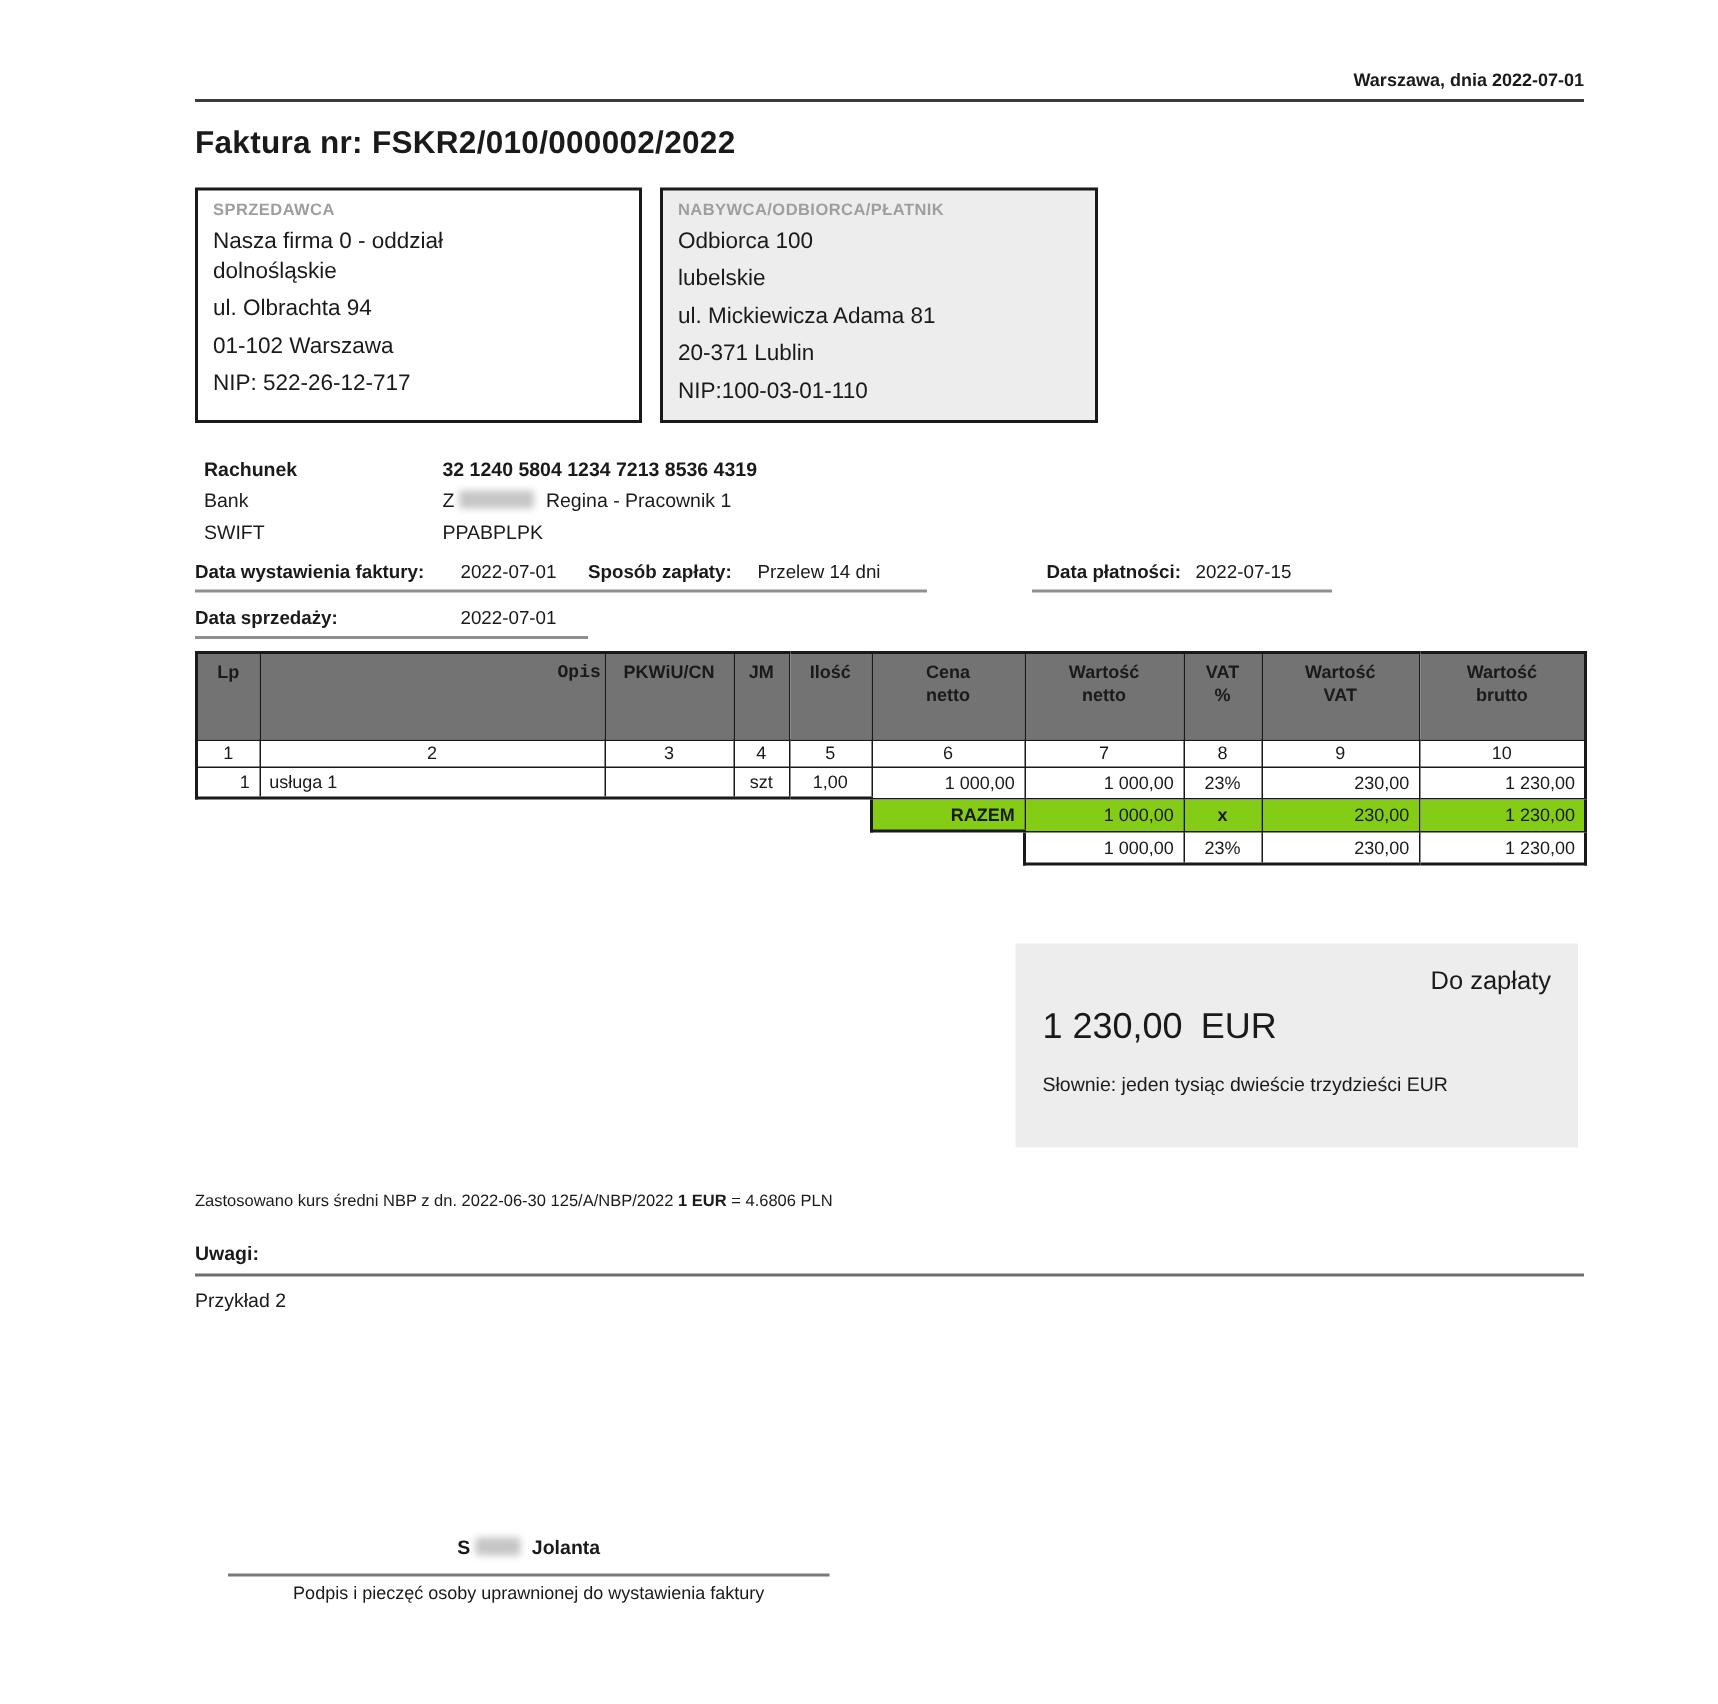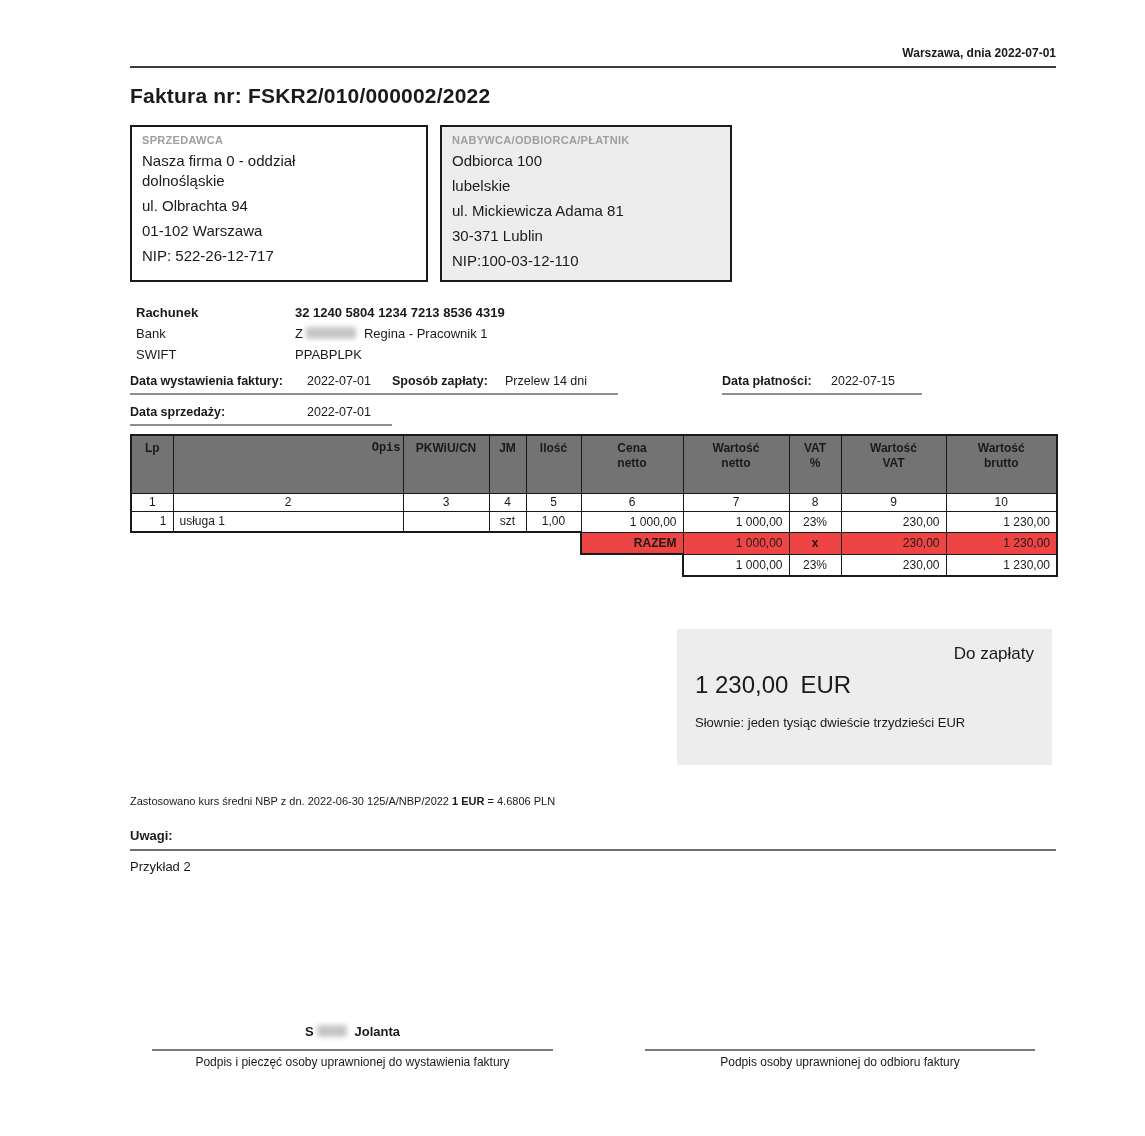--- a/index.html
+++ b/index.html
@@ -28,31 +28,31 @@
   .blur-chip.small { width:30px; }
 
   .dates { margin-top:9px; }
   .dates-row { display:flex; }
   .date-cell { display:flex; align-items:baseline; border-bottom:2px solid #8f8f8f; padding-bottom:5px; font-size:12.5px; }
   .date-cell .dlbl { font-weight:bold; }
   .cell-issue, .cell-sale { width:262px; }
   .cell-issue .dlbl, .cell-sale .dlbl { width:177px; }
   .cell-method { width:226px; }
   .cell-method .dlbl { width:113px; }
-  .cell-due { width:200px; margin-left:104px; }
+  .cell-due { width:200px; margin-left:70px;text-align:center; }
   .cell-due .dlbl { width:109px; }
   .dates-row + .dates-row { margin-top:10px; }
 
   table.items { margin-top:8px; width:926px; border-collapse:collapse; table-layout:fixed; font-size:12px; }
   table.items th, table.items td { border:1px solid #1a1a1a; overflow:hidden; }
   table.items th { background:#737373; font-weight:bold; text-align:center; vertical-align:top; padding:5px 2px 2px; white-space:pre-line; line-height:15px; height:58px; border-top-width:2px; }
   tr.nums td { text-align:center; height:18px; padding:1px 2px; }
   tr.item td { height:21px; padding:2px 4px; }
   tr.razem td, tr.tax td { height:22px; padding:2px 4px; }
-  tr.razem td.filled { background:#ef4444; }
+  tr.razem td.filled { background:#84cc16; }
   td.ghost { border:none !important; background:transparent !important; }
   .al { text-align:left; } .ar { text-align:right; padding-right:6px !important; } .ac { text-align:center; }
   .bold { font-weight:bold; }
   .b2l { border-left-width:2px !important; } .b2r { border-right-width:2px !important; }
   .b2b { border-bottom-width:2px !important; }
 
   .summary-wrap { display:flex; justify-content:flex-end; margin-top:52px; }
   .summary-box { width:375px; min-height:136px; background:#ededed; padding:14px 18px 16px; margin-right:4px; }
   .summary-label { text-align:right; font-size:17px; line-height:22px; }
   .summary-amount { margin-top:5px; font-size:24px; font-weight:normal; line-height:30px; }
@@ -91,22 +91,22 @@
       <div class="party-line name">Nasza firma 0 - oddział dolnośląskie</div>
       <div class="party-line">ul. Olbrachta 94</div>
       <div class="party-line">01-102 Warszawa</div>
       <div class="party-line">NIP: 522-26-12-717</div>
     </div>
     <div class="party buyer">
       <div class="party-label">NABYWCA/ODBIORCA/PŁATNIK</div>
       <div class="party-line">Odbiorca 100</div>
       <div class="party-line">lubelskie</div>
       <div class="party-line">ul. Mickiewicza Adama 81</div>
-      <div class="party-line">30-371 Lublin</div>
-      <div class="party-line">NIP:100-03-12-110</div>
+      <div class="party-line">20-371 Lublin</div>
+      <div class="party-line">NIP:100-03-01-110</div>
     </div>
   </div>
 
   <div class="bank-block">
     <div class="bank-row bold">
       <span class="lbl">Rachunek</span>
       <span class="val">32 1240 5804 1234 7213 8536 4319</span>
     </div>
     <div class="bank-row">
       <span class="lbl">Bank</span>
@@ -233,20 +233,15 @@
     <div class="notes-rule"></div>
     <div class="notes-value">Przykład 2</div>
   </div>
 
   <div class="signatures">
     <div class="sig-col issuer">
       <div class="sig-name"><span>S</span><span class="blur-chip small"></span><span>Jolanta</span></div>
       <div class="sig-line"></div>
       <div class="sig-caption">Podpis i pieczęć osoby uprawnionej do wystawienia faktury</div>
     </div>
-    <div class="sig-col receiver">
-      <div class="sig-name"></div>
-      <div class="sig-line"></div>
-      <div class="sig-caption">Podpis osoby uprawnionej do odbioru faktury</div>
-    </div>
   </div>
 
 </div>
 
 </body></html>

